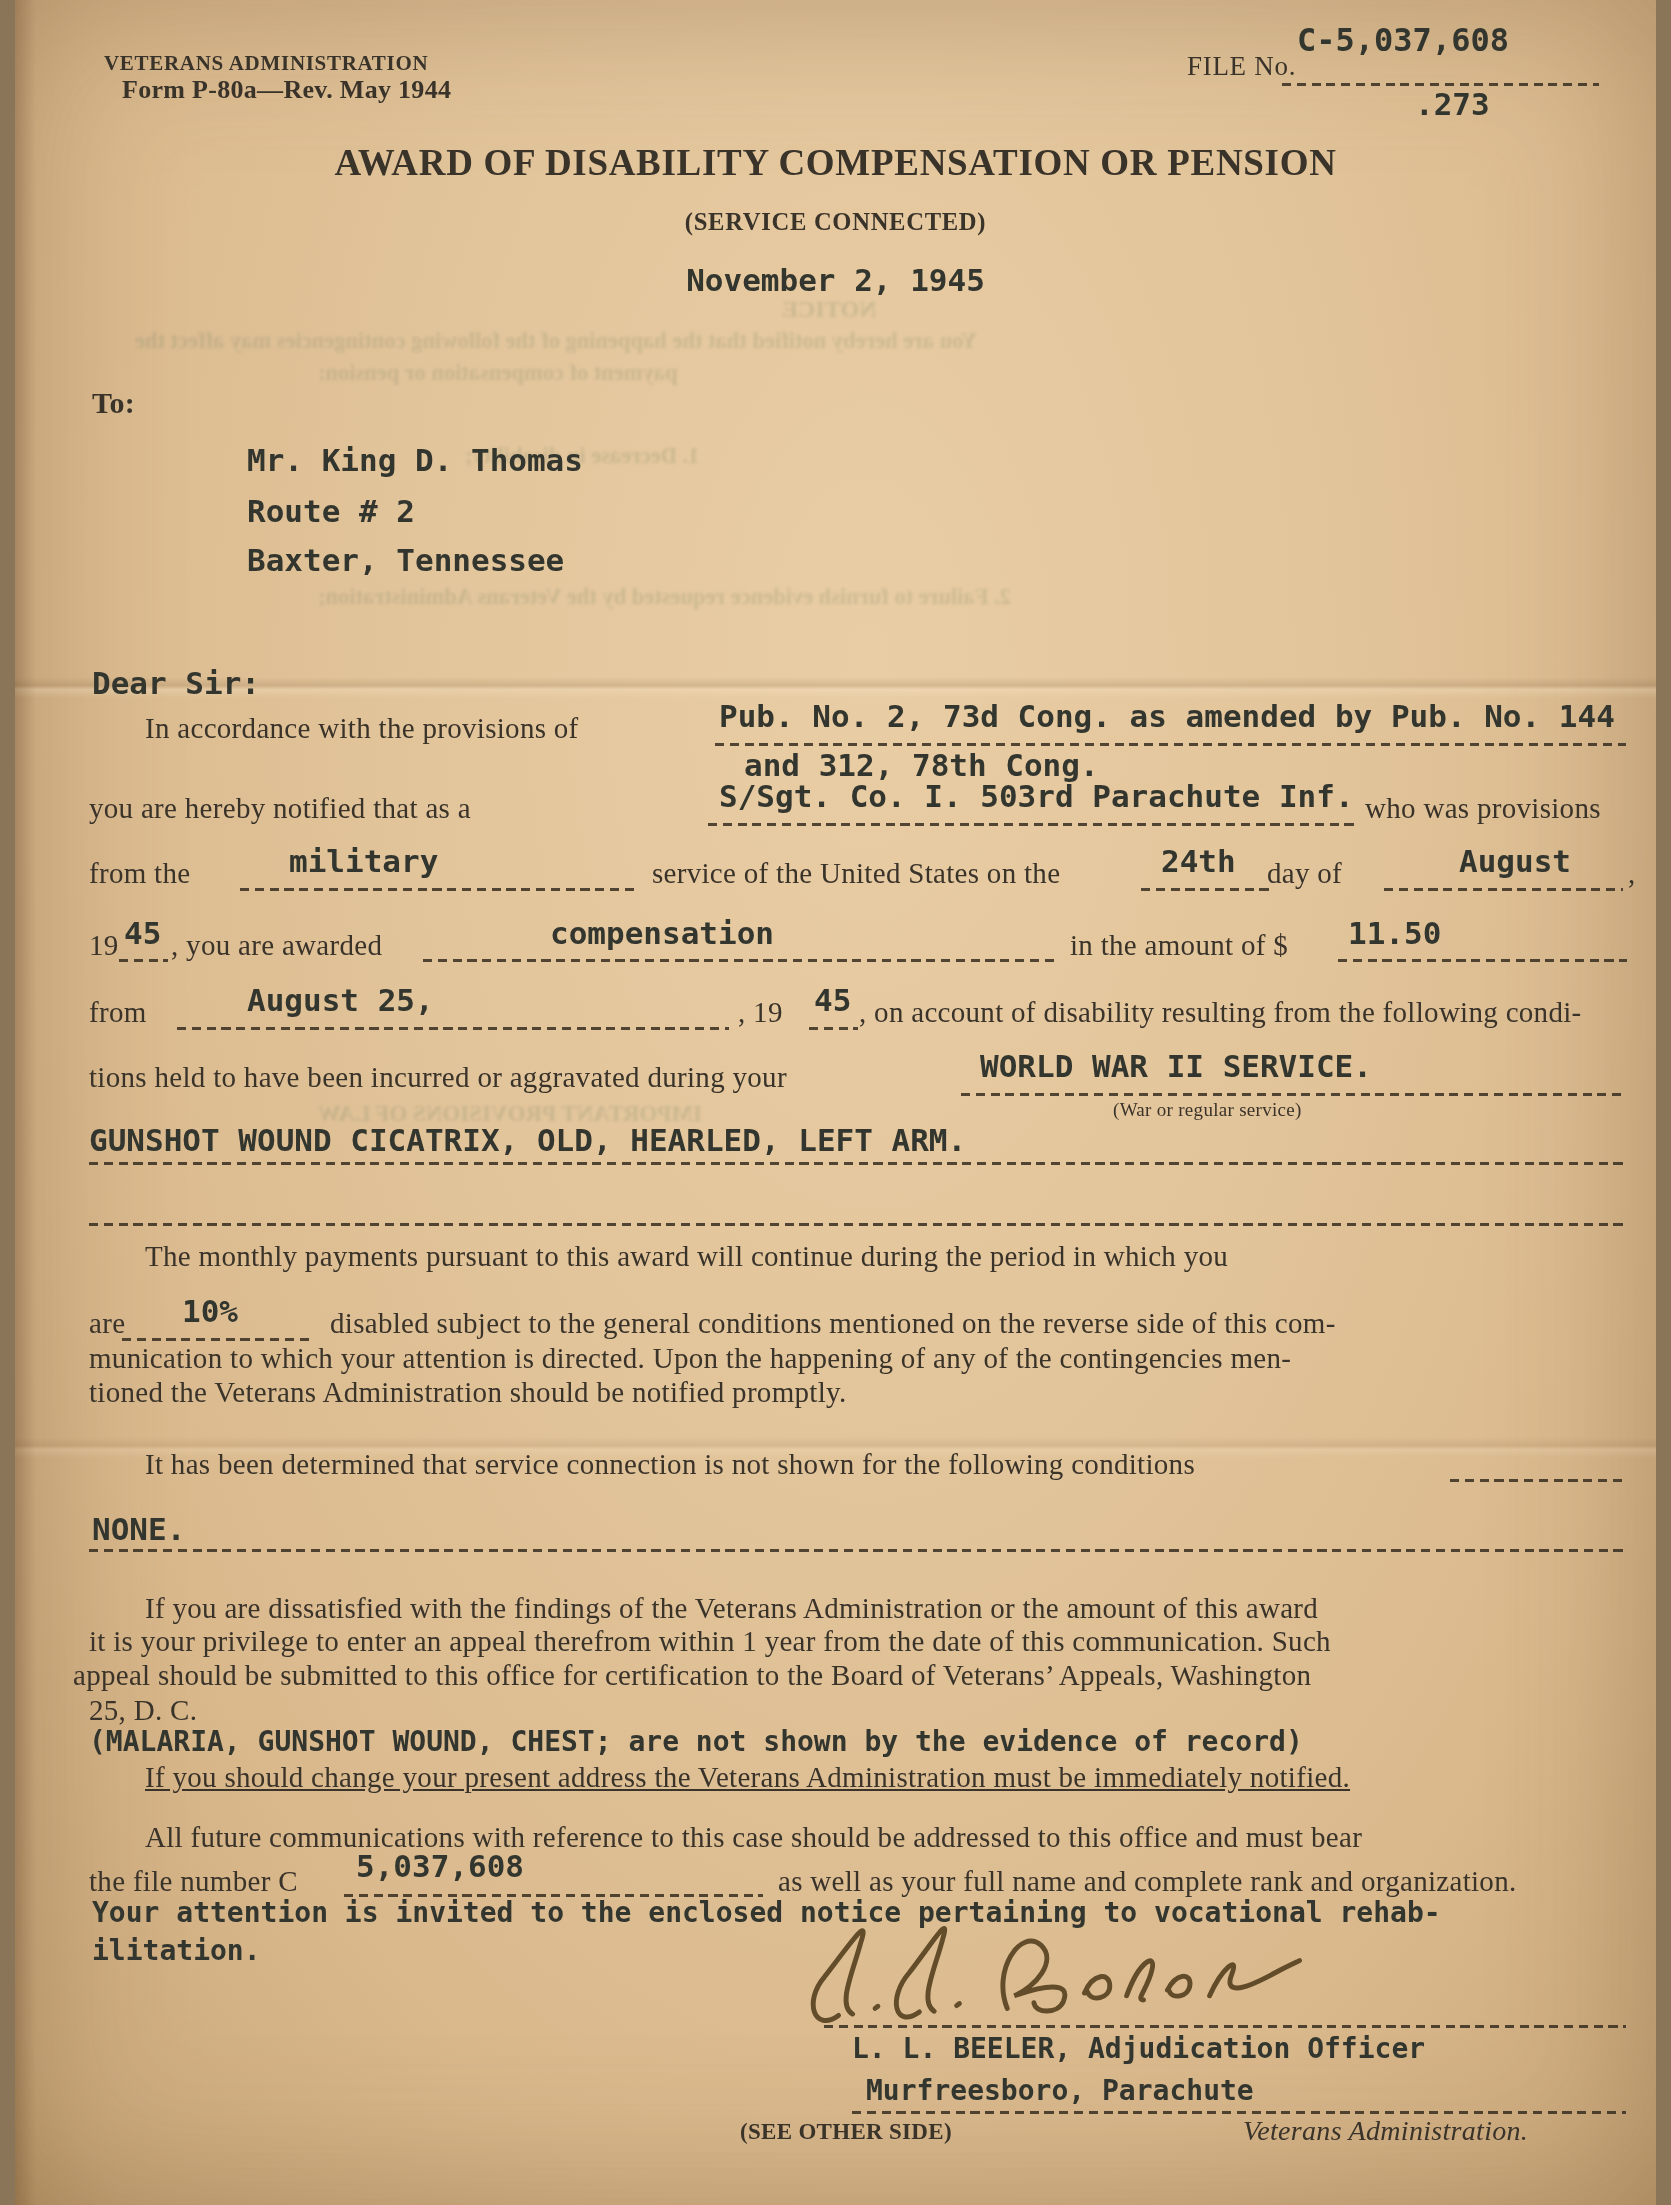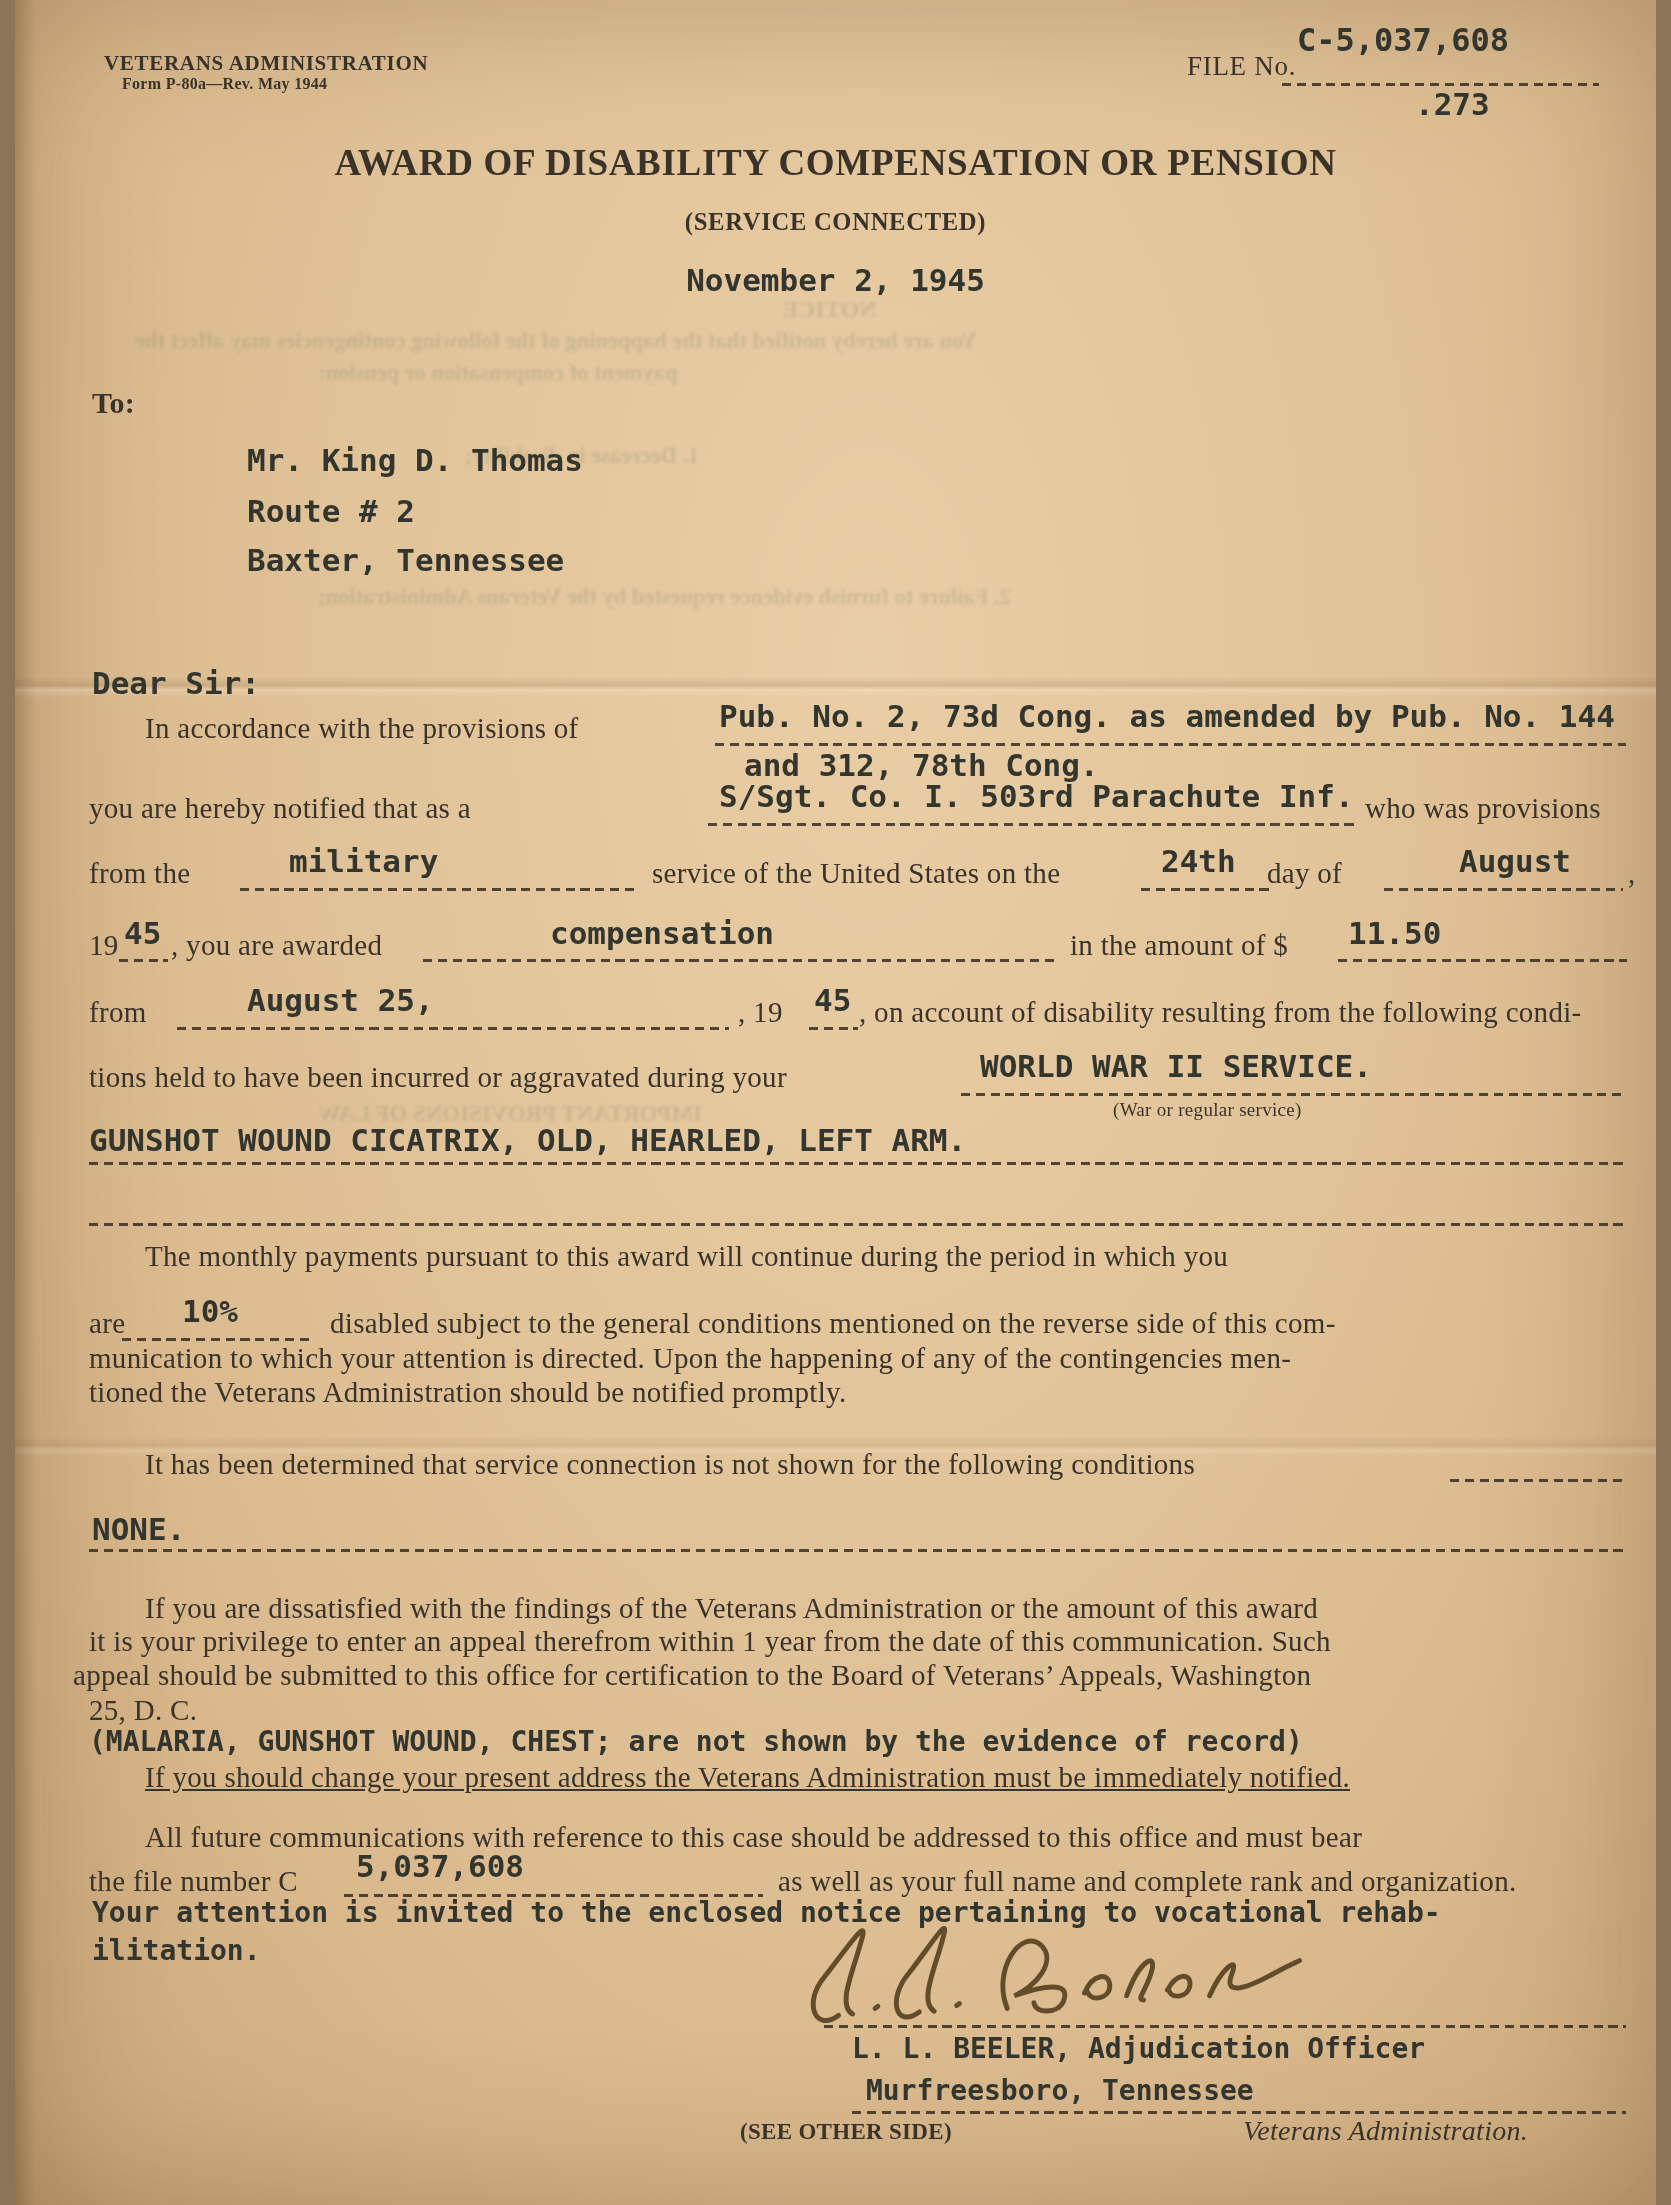--- a/index.html
+++ b/index.html
@@ -18,21 +18,21 @@
   .crease{position:absolute;left:0;right:0;height:21px;pointer-events:none;
     background:linear-gradient(180deg, rgba(110,80,45,0) 0%, rgba(110,80,45,.16) 40%, rgba(255,244,220,.22) 60%, rgba(110,80,45,0) 100%);}
   .edge-left{position:absolute;top:0;bottom:0;left:0;width:21px;background:linear-gradient(90deg, rgba(90,60,30,.28), rgba(90,60,30,0));pointer-events:none;}
 
   .abs{position:absolute;white-space:nowrap;}
   .serif{font-family:"Liberation Serif","DejaVu Serif",serif;color:#3a332a;font-size:29px;letter-spacing:0.3px;}
   .serif-sm{font-size:23px;}
   .typed{font-family:"DejaVu Sans Mono","Liberation Mono",monospace;font-weight:bold;color:#33362e;font-size:31px;letter-spacing:0;}
   .typed-sm{font-size:28px;}
   .hdr1{font-size:21px;font-weight:bold;letter-spacing:0.7px;}
-  .hdr2{font-size:16px;font-weight:bold;}
+  .hdr2{font-size:26px;font-weight:bold;}
   .file-label{font-size:27px;letter-spacing:0.7px;}
   .title-main{font-size:37px;font-weight:bold;letter-spacing:0.7px;}
   .title-sub{font-size:24.6px;font-weight:bold;letter-spacing:0.7px;}
   .caption{font-size:19px;}
   .italic{font-style:italic;}
   .dash{position:absolute;height:2.8px;
     background:repeating-linear-gradient(90deg, rgba(55,45,32,.85) 0 9.1px, rgba(55,45,32,0) 9.1px 14.8px);}
   .bleed{position:absolute;white-space:nowrap;transform:scaleX(-1);filter:blur(1.4px);opacity:.22;
     color:#6f7d60;font-weight:bold;font-size:24px;font-family:"Liberation Serif","DejaVu Serif",serif;}
   .sig{position:absolute;}
@@ -161,20 +161,20 @@
       <path d="M300,150 C278,95 320,35 348,60 C372,82 340,120 310,132 C350,118 392,110 380,140 C372,158 340,158 338,142"></path>
       <path d="M410,128 C422,100 446,98 446,118 C446,136 420,142 414,126"></path>
       <path d="M470,132 C488,82 512,70 506,95 C500,122 482,138 494,138"></path>
       <path d="M528,124 C540,100 562,98 560,117 C558,134 534,138 530,124"></path>
       <path d="M588,132 C606,92 630,74 620,100 C608,130 632,126 680,100 C700,89 710,85 716,82"></path>
     </g>
   </svg>
   <div class="dash" style="top:2025px;left:809px;width:802px;"></div>
   <div class="abs typed typed-sm" style="top:2032px;left:837px;">L. L. BEELER, Adjudication Officer</div>
 
-  <div class="abs typed typed-sm" style="top:2074px;left:851px;">Murfreesboro, Tennessee</div>
+  <div class="abs typed typed-sm" style="top:2074px;left:851px;">Murfreesboro, Parachute</div>
   <div class="dash" style="top:2111px;left:837px;width:774px;"></div>
 
   <div class="abs serif serif-sm" style="top:2119px;left:725px;font-weight:bold;">(SEE OTHER SIDE)</div>
   <div class="abs serif italic" style="top:2115px;left:1228px;font-size:28px;">Veterans Administration.</div>
 
 </div>
 
 
 </body></html>

